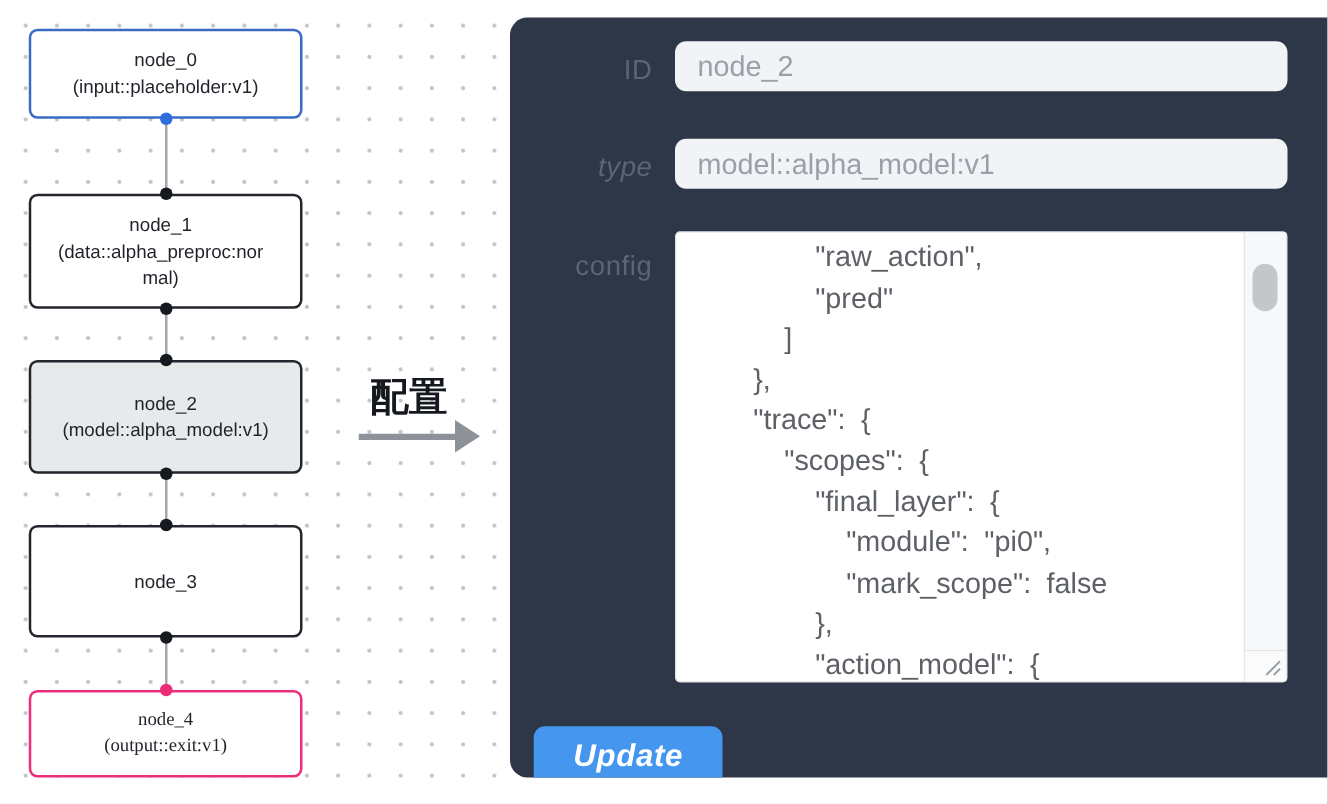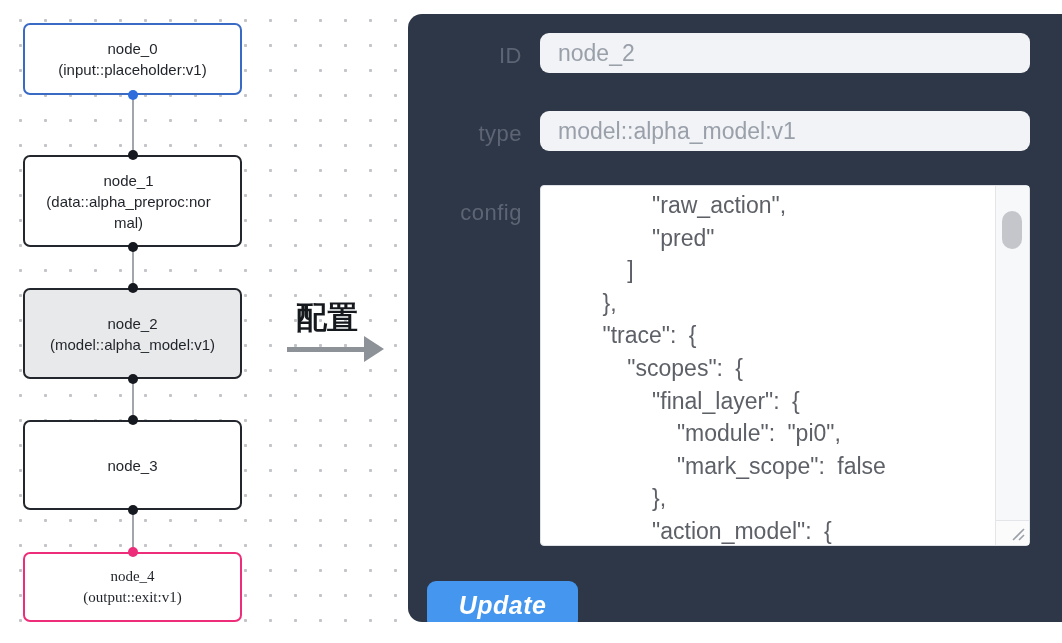--- a/index.html
+++ b/index.html
@@ -48,21 +48,21 @@
   
   .panel {
     position:absolute; left:408px; top:14px; width:694px; height:608px;
     background:#2e3747; border-radius:14px; overflow:hidden;
   }
   .field-label {
     position:absolute; left:20px; width:94px; text-align:right;
     font-size:22px; color:#5d6574; letter-spacing:0.5px;
   }
   .lbl-id     { top:29px; }
-  .lbl-type   { top:107px; }
+  .lbl-type   { top:107px;font-style:italic; }
   .lbl-config { top:186px; }
   .panel input {
     position:absolute; left:132px; width:490px; height:40px;
     background:#f2f3f6; border:none; border-radius:9px;
     padding:0 18px; font-family:"Liberation Sans", sans-serif;
     font-size:23px; color:#99a0aa; outline:none;
   }
   .inp-id   { top:19px; }
   .inp-type { top:97px; }
   .config-box {

